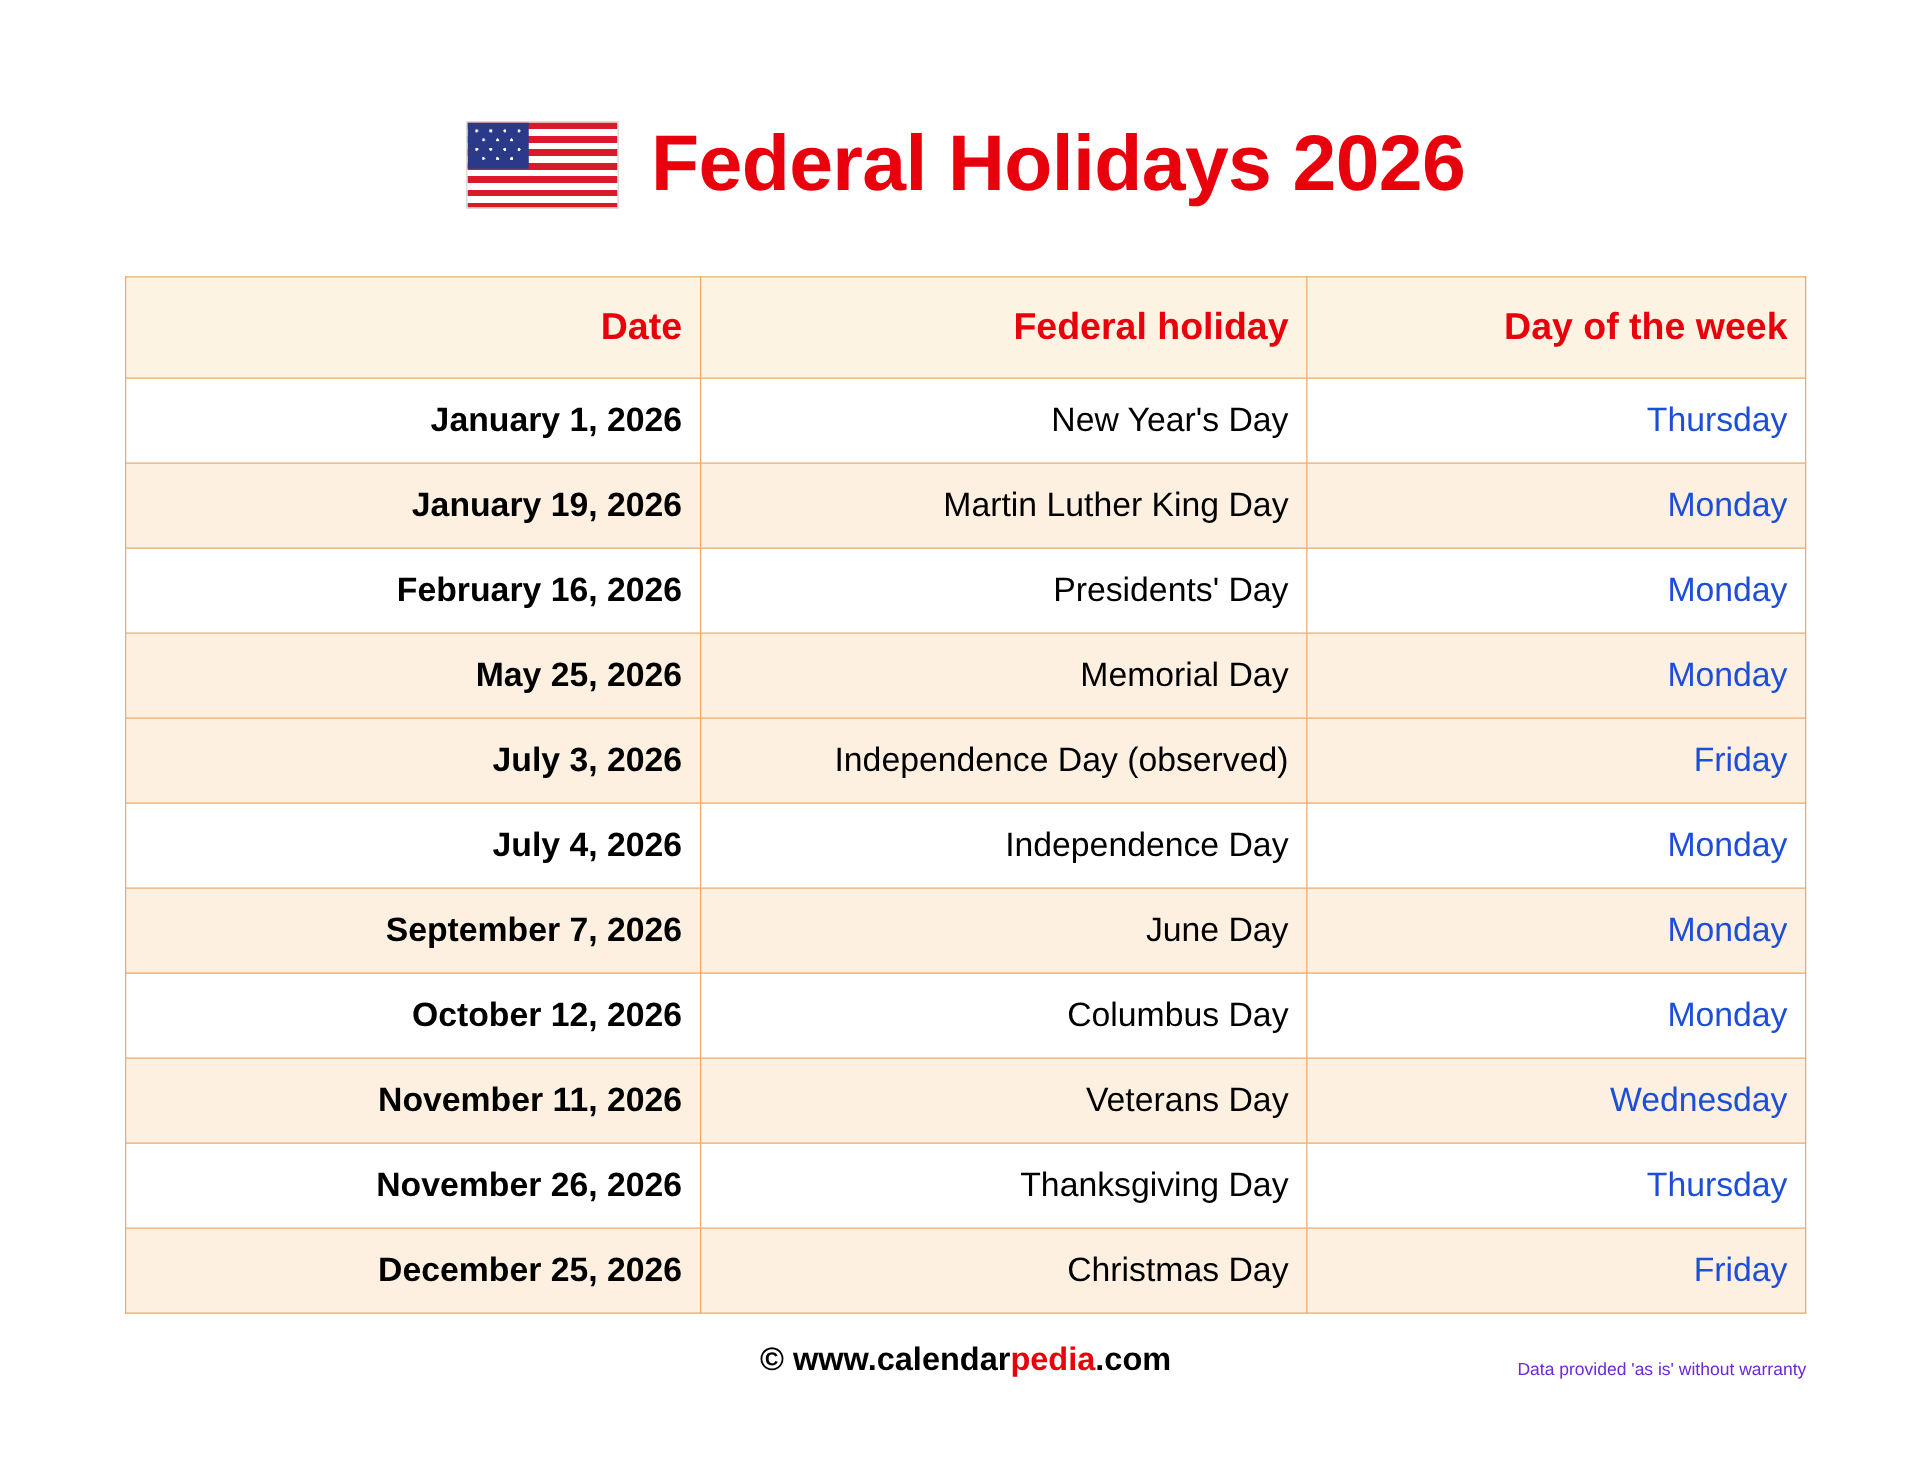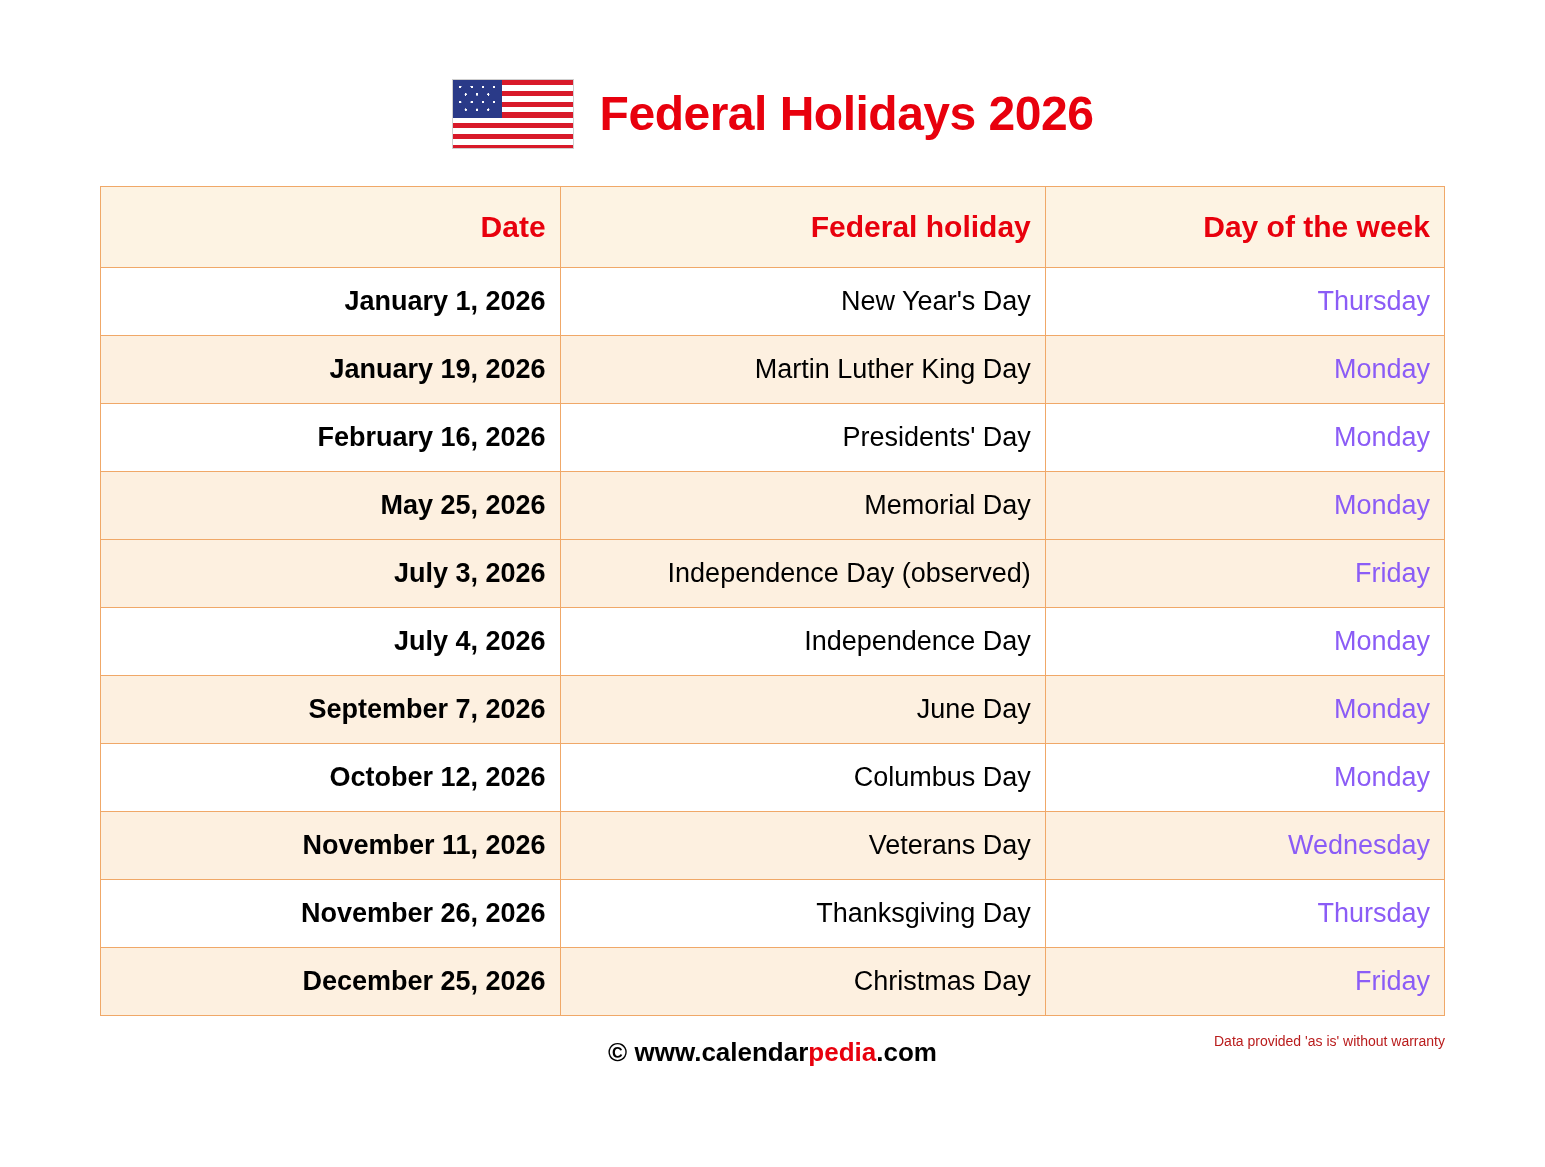--- a/index.html
+++ b/index.html
@@ -71,21 +71,21 @@
       radial-gradient(circle at 72% 38%, #fff 1.1px, transparent 1.3px),
       radial-gradient(circle at 15% 58%, #fff 1.1px, transparent 1.3px),
       radial-gradient(circle at 38% 58%, #fff 1.1px, transparent 1.3px),
       radial-gradient(circle at 61% 58%, #fff 1.1px, transparent 1.3px),
       radial-gradient(circle at 84% 58%, #fff 1.1px, transparent 1.3px),
       radial-gradient(circle at 26% 78%, #fff 1.1px, transparent 1.3px),
       radial-gradient(circle at 49% 78%, #fff 1.1px, transparent 1.3px),
       radial-gradient(circle at 72% 78%, #fff 1.1px, transparent 1.3px);
   }
   .title {
-    font-size: 48px;
+    font-size: 63px;
     font-weight: bold;
     color: #e8000d;
     letter-spacing: -0.5px;
     line-height: 1;
     white-space: nowrap;
   }
   
   .table-wrap {
     padding: 0 100px;
   }
@@ -121,21 +121,21 @@
   td.col-holiday {
     font-size: 27px;
     font-weight: normal;
     padding-left: 16px;
     color: #000000;
   }
   td.col-day {
     font-size: 27px;
     font-weight: normal;
     padding-left: 14px;
-    color: #8b5cf6;
+    color: #1d4ed8;
   }
   .c1 { width: 34.2%; }
   .c2 { width: 36.1%; }
   .c3 { width: 29.7%; }
   
   .footer {
     position: relative;
     padding: 0 100px;
     margin-top: 12px;
     height: 48px;
@@ -144,23 +144,23 @@
     text-align: center;
     font-size: 26px;
     font-weight: bold;
     color: #000000;
     line-height: 48px;
   }
   .copyright .brand-red { color: #e8000d; }
   .disclaimer {
     position: absolute;
     right: 100px;
-    top: 5px;
+    top: 24px;
     font-size: 14px;
-    color: #b91c1c;
+    color: #6d28d9;
     white-space: nowrap;
     text-align: right;
   }
 </style>
 </head>
 <body>
 
 <div class="page">
 
   <div class="header">

